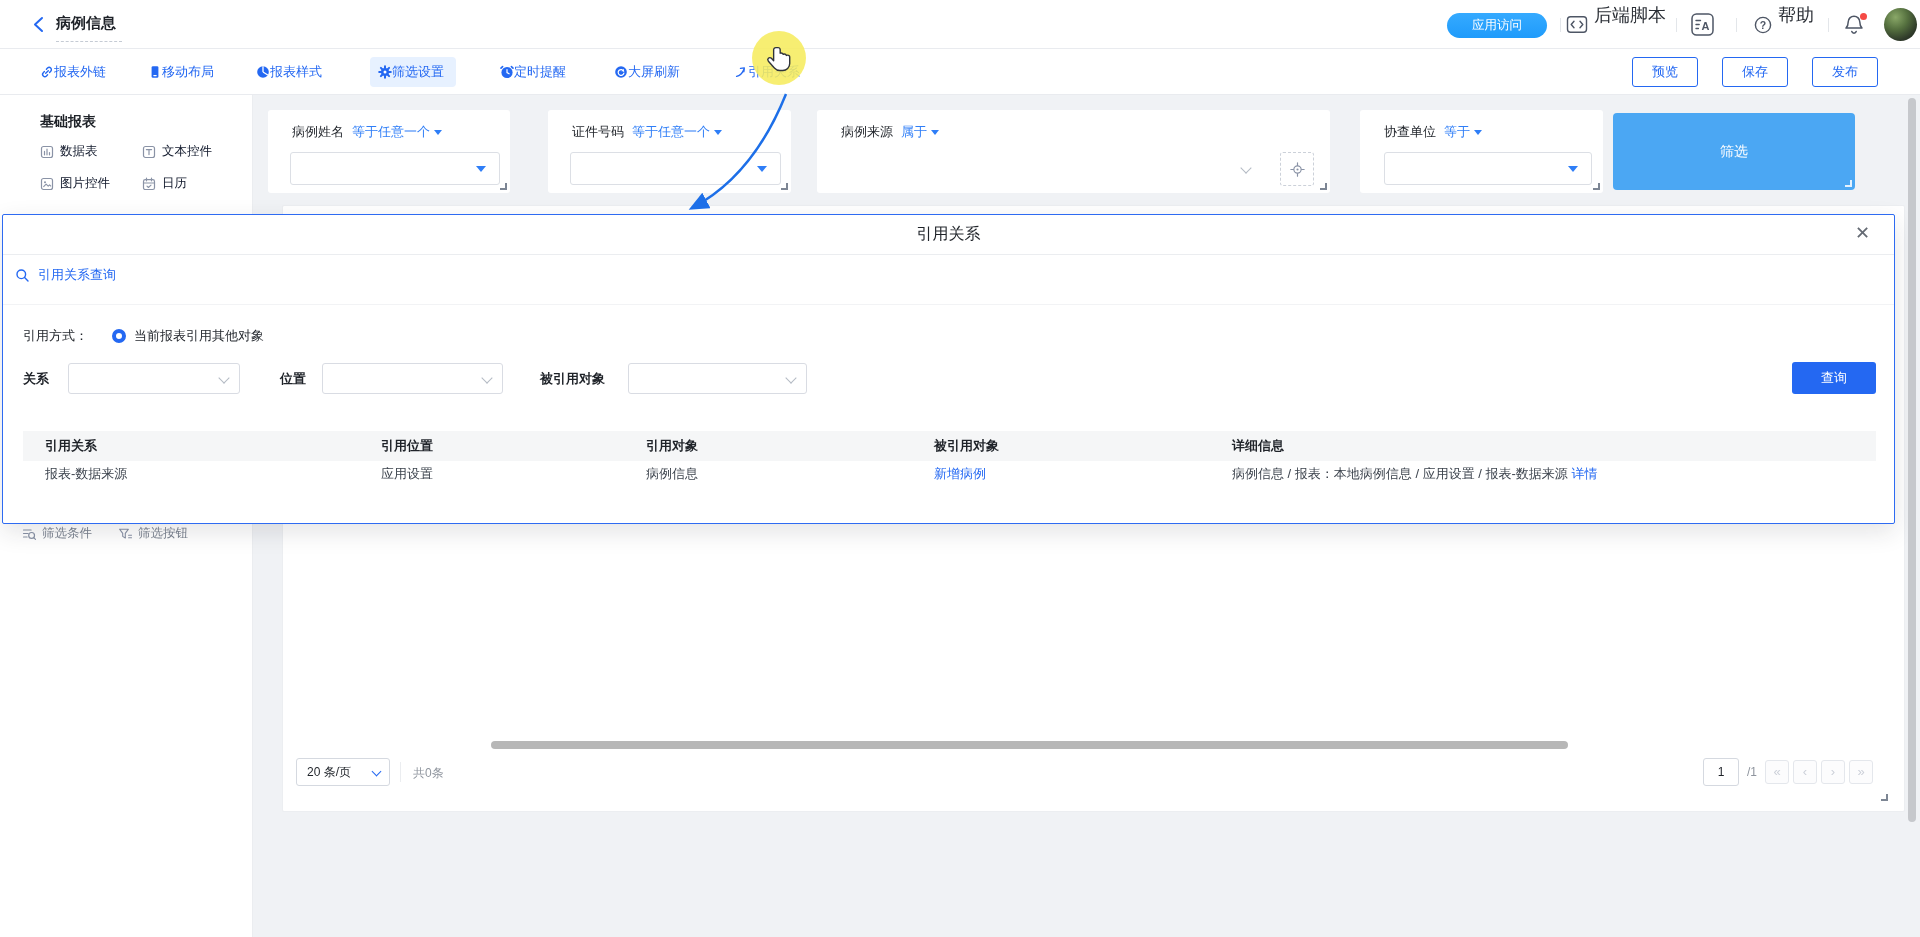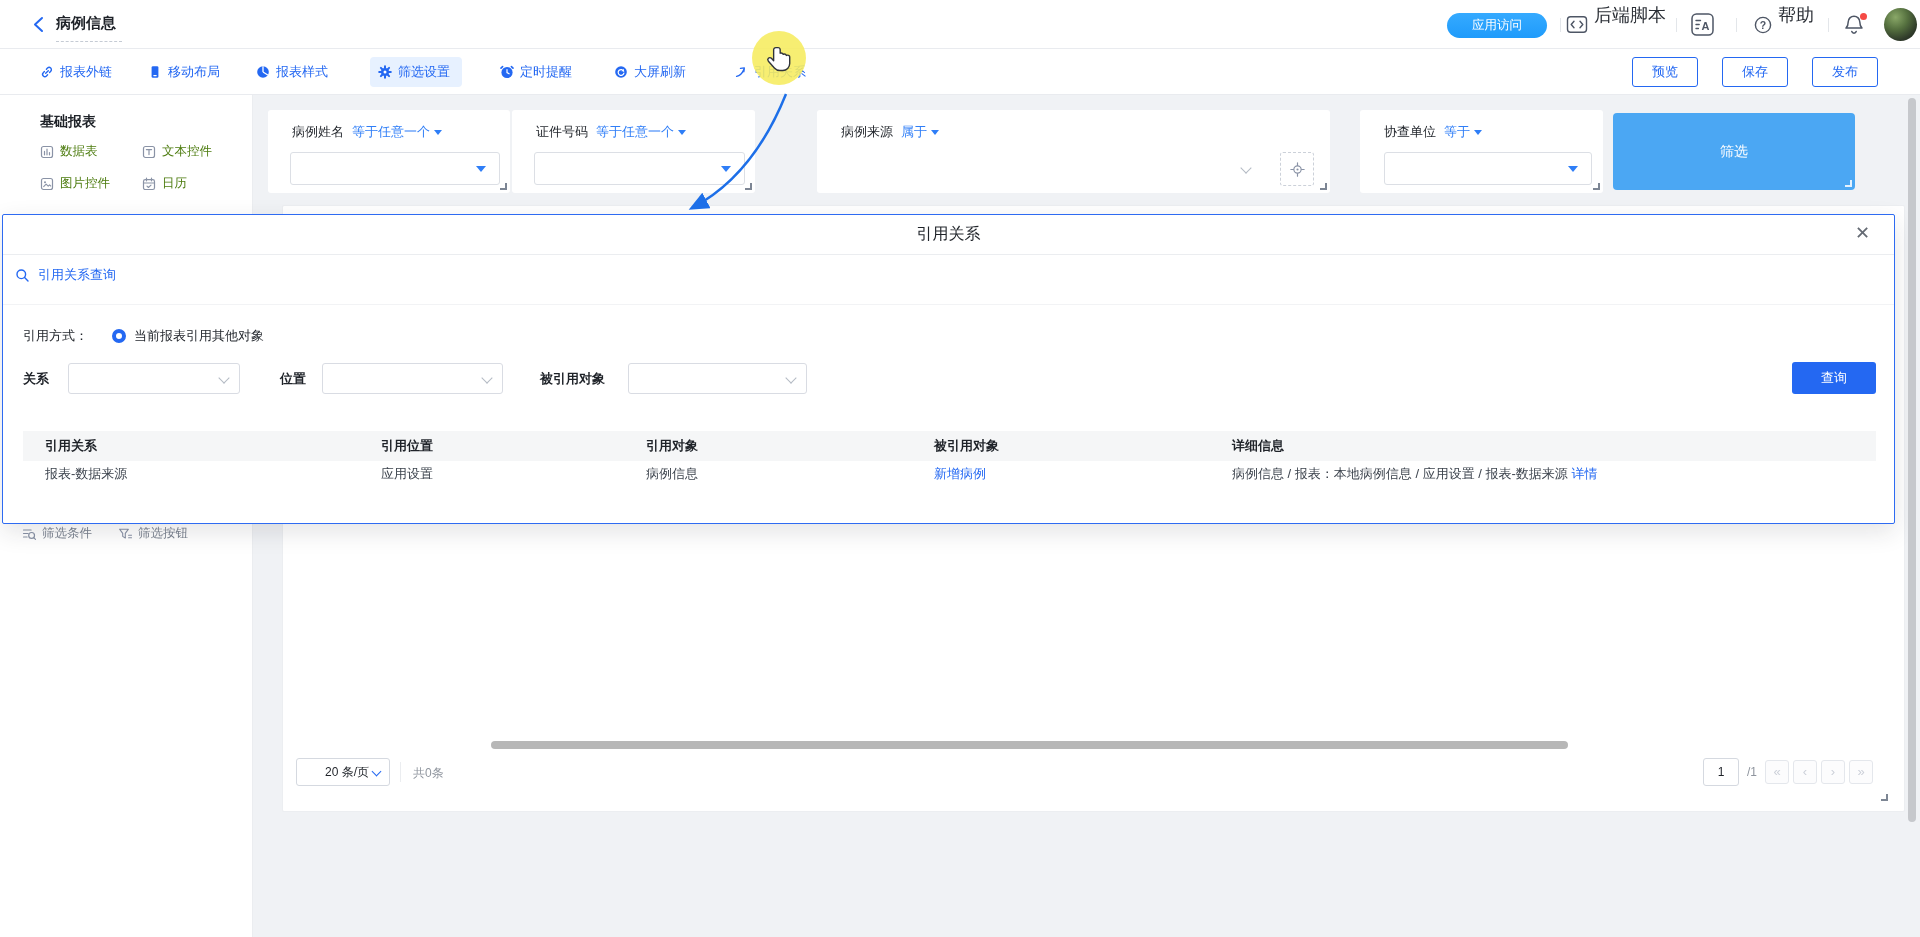--- a/index.html
+++ b/index.html
@@ -15,30 +15,30 @@
     background:linear-gradient(180deg,#35aaff,#1f9bfb); color:#fff; font-size:12.5px; text-align:center; line-height:25px; cursor:pointer; }
   .hd-div { position:absolute; top:18px; width:1px; height:14px; background:#e3e6ea; }
   .hd-text { position:absolute; top:3px; font-size:18px; color:#2b2f36; cursor:pointer; }
   .hd-ic { position:absolute; color:#4e5665; }
   .bell-dot { position:absolute; left:1860px; top:13px; width:7px; height:7px; border-radius:50%; background:#f54a45; }
   .avatar { position:absolute; left:1884px; top:8px; width:33px; height:33px; border-radius:50%;
     background:radial-gradient(circle at 35% 28%, #8aa868 0%, #55703f 38%, #2f3a2a 72%, #1d241c 100%); }
 
   
   .toolbar { position:absolute; left:0; top:49px; width:1920px; height:46px; background:#fff; border-bottom:1px solid #e9ebef; z-index:10; }
-  .tab { position:absolute; top:8px; height:30px; display:flex; align-items:center; gap:6px; padding:0 12px;
+  .tab { position:absolute; top:8px; height:30px; display:flex; align-items:center; padding:0 12px;
     color:#2468f2; font-size:13px; border-radius:4px; cursor:pointer; white-space:nowrap; }
   .tab.active { background:#e7f1ff;padding-left:8px; }
   .tb-btn { position:absolute; top:8px; width:66px; height:30px; background:#fff; border:1px solid #2468f2; border-radius:3px;
     color:#2468f2; font-size:13px; text-align:center; line-height:28px; cursor:pointer; }
 
   
   .sidebar { position:absolute; left:0; top:95px; width:253px; height:842px; background:#fff; border-right:1px solid #ebedf0; z-index:1; }
   .sb-title { position:absolute; left:40px; top:18px; font-size:14px; font-weight:700; color:#1f2329; }
-  .sb-item { position:absolute; display:flex; align-items:center; gap:6px; font-size:12.5px; color:#4d7c0f; cursor:pointer; white-space:nowrap; }
+  .sb-item { position:absolute; display:flex; align-items:center; gap:6px; font-size:12.5px; color:#0f172a; cursor:pointer; white-space:nowrap; }
   .canvas { position:absolute; left:253px; top:95px; width:1667px; height:842px; background:#f0f2f5; z-index:1; }
 
   
   .fcard { position:absolute; background:#fff; border-radius:3px; z-index:2; }
   .fc-label { position:absolute; left:24px; top:13px; font-size:13px; color:#1f2329; display:flex; align-items:center; gap:8px; }
   .fc-op { color:#2f7ef7; display:flex; align-items:center; gap:4px; cursor:pointer; }
   .tri-dn { width:0; height:0; border-left:4.5px solid transparent; border-right:4.5px solid transparent; border-top:5.5px solid #2f7ef7; }
   .fc-select { position:absolute; background:#fff; border:1px solid #dcdfe5; border-radius:3px; cursor:pointer; }
   .fc-caret { position:absolute; right:13px; top:13px; width:0; height:0; border-left:5px solid transparent; border-right:5px solid transparent; border-top:6px solid #2f7ef7; }
   .chev { width:8px; height:8px; border-right:1.5px solid #b4bac4; border-bottom:1.5px solid #b4bac4; transform:rotate(45deg); }
@@ -47,21 +47,21 @@
   .dashed-btn { position:absolute; width:34px; height:34px; border:1px dashed #ccd1d9; border-radius:3px; background:#fff; display:flex; align-items:center; justify-content:center; cursor:pointer; }
   .corner { position:absolute; right:3px; bottom:3px; width:7px; height:7px; border-right:2px solid #7d8694; border-bottom:2px solid #7d8694; }
   .corner.lt { border-color:rgba(255,255,255,.85); }
   .filter-big-btn { position:absolute; left:1613px; top:113px; width:242px; height:77px; background:#4ba7f3; border-radius:4px;
     color:#fff; font-size:14px; display:flex; align-items:center; justify-content:center; cursor:pointer; z-index:2; }
 
   
   .widget { position:absolute; left:282px; top:205px; width:1623px; height:607px; background:#fff; border:1px solid #eceef1; border-radius:2px; z-index:3; }
   .h-thumb { position:absolute; left:208px; top:535px; width:1077px; height:8px; background:#b7b7b7; border-radius:4px; cursor:pointer; }
   .psize-box { position:absolute; left:13px; top:552px; width:94px; height:28px; border:1px solid #d5d9e0; border-radius:3px; background:#fff;
-    font-size:12px; color:#1f2329; line-height:26px; padding-left:28px; cursor:pointer; }
+    font-size:12px; color:#1f2329; line-height:26px; padding-left:10px; cursor:pointer; }
   .psize-chev { position:absolute; right:9px; top:9px; width:7px; height:7px; border-right:1.6px solid #2468f2; border-bottom:1.6px solid #2468f2; transform:rotate(45deg); }
   .pg-div { position:absolute; left:117px; top:556px; width:1px; height:20px; background:#ebedf0; }
   .pg-total { position:absolute; left:130px; top:559px; font-size:12px; color:#8f959e; }
   .pg-input { position:absolute; left:1420px; top:552px; width:36px; height:28px; border:1px solid #d5d9e0; border-radius:3px;
     font-size:12px; color:#1f2329; text-align:center; outline:none; font-family:inherit; }
   .pg-slash { position:absolute; left:1464px; top:559px; font-size:12px; color:#8f959e; }
   .pg-btn { position:absolute; top:554px; width:24px; height:24px; border:1px solid #e4e7ec; border-radius:3px; background:#fcfcfd;
     color:#ccd0d9; font-size:13px; text-align:center; line-height:22px; cursor:pointer; }
 
   
@@ -256,21 +256,21 @@
           <span>等于任意一个</span>
           <span class="tri-dn"></span>
         </span>
       </div>
     <div class="fc-select" style="left:22px; top:42px; width:210px; height:33px">
         <div class="fc-caret"></div>
       </div>
     <div class="corner"></div>
   </div>
 
-  <div class="fcard" style="left:512px; top:110px; width:243px; height:83px">
+  <div class="fcard" style="left:548px; top:110px; width:243px; height:83px">
     <div class="fc-label">
         <span>证件号码</span>
       <span class="fc-op">
           <span>等于任意一个</span>
           <span class="tri-dn"></span>
         </span>
       </div>
     <div class="fc-select" style="left:22px; top:42px; width:211px; height:33px">
         <div class="fc-caret"></div>
       </div>

